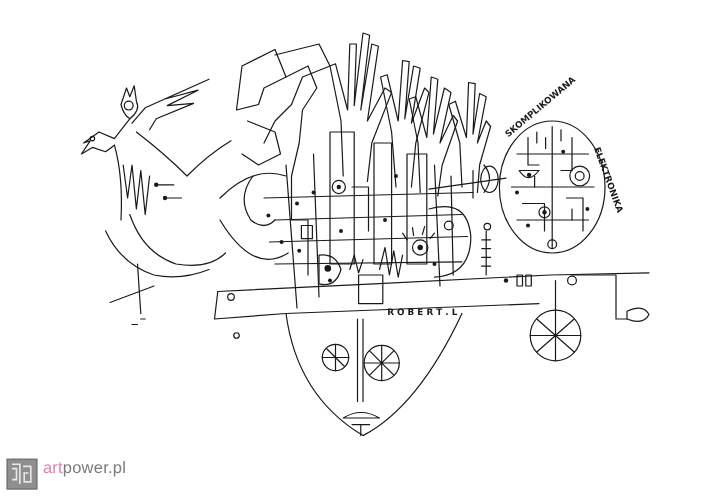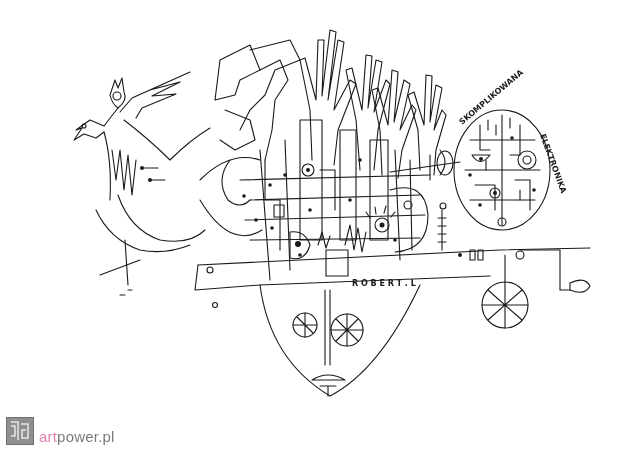--- a/index.html
+++ b/index.html
@@ -2,21 +2,21 @@
 <html><head>
 <meta charset="utf-8">
 <style>
   html, body { margin:0; padding:0; background:#ffffff; }
   body { width:640px; height:454px; position:relative; overflow:hidden; font-family:"Liberation Sans", sans-serif; }
   .artwork { position:absolute; left:0; top:0; width:640px; height:454px; }
   .artwork svg { width:640px; height:454px; display:block; }
   .artwork svg * { fill:none; stroke:#1a1a1a; stroke-width:1.1; stroke-linecap:round; stroke-linejoin:round; }
   .artwork svg .dot { fill:#1a1a1a; stroke:none; }
   .artwork svg text { fill:#1a1a1a; stroke:none; font-family:"DejaVu Sans", sans-serif; font-size:8px; font-weight:bold; }
-  .watermark { position:absolute; left:6px; top:417px; display:flex; align-items:flex-end; gap:5px; }
+  .watermark { position:absolute; left:6px; top:417px; display:flex; align-items:flex-start; gap:5px; }
   .wm-logo { width:26px; height:26px; background:#8f8f8f; border:1px solid #6f6f6f; position:relative; }
   .wm-logo svg { width:26px; height:26px; display:block; }
   .wm-text { font-size:15px; letter-spacing:0.2px; }
   .wm-art { color:#e07fb0; }
   .wm-rest { color:#7a7a7a; }
 </style>
 </head>
 <body>
 
 <div class="artwork">

